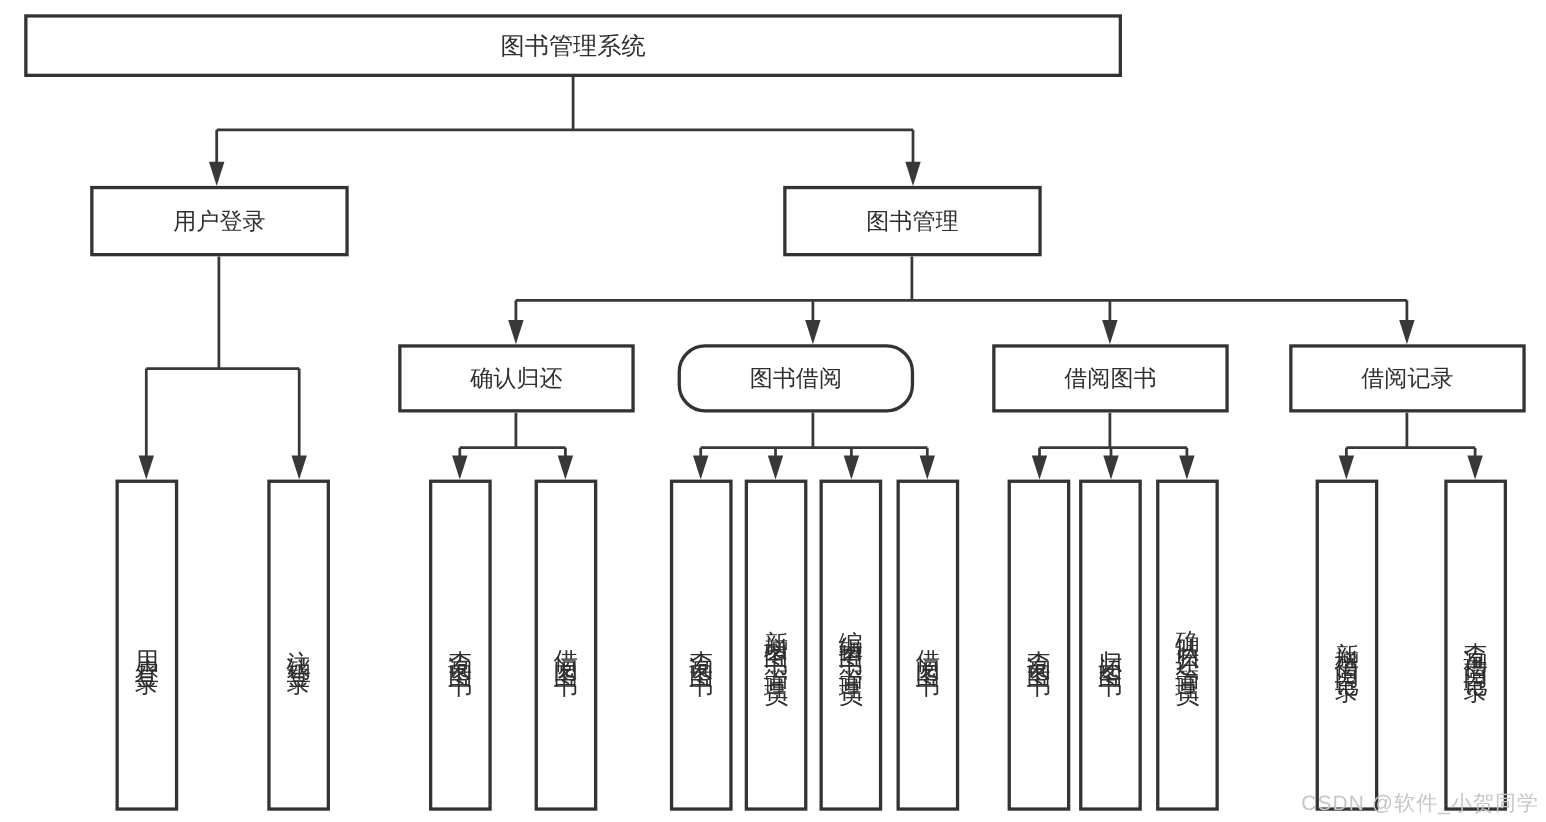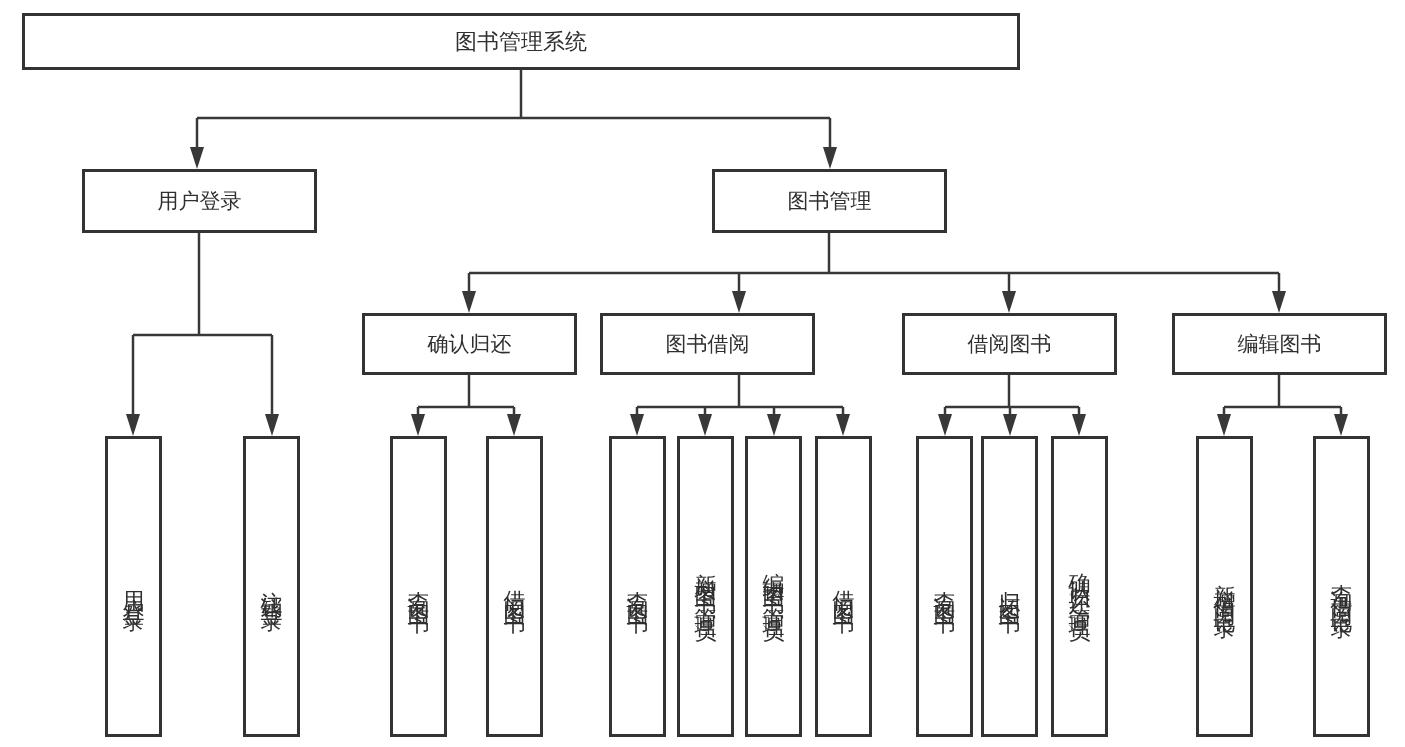--- a/index.html
+++ b/index.html
@@ -166,28 +166,28 @@
   <div class="node node-l2" style="left:82px;">
     <span>用户登录</span>
   </div>
   <div class="node node-l2" style="left:712px;align-items:center;">
     <span>图书管理</span>
   </div>
 
   <div class="node node-l3" style="left:362px;">
     <span>确认归还</span>
   </div>
-  <div class="node node-l3" style="left:600px;">
+  <div class="node node-l3" style="left:616px;border-radius:25px;">
     <span>图书借阅</span>
   </div>
   <div class="node node-l3" style="left:902px;">
     <span>借阅图书</span>
   </div>
   <div class="node node-l3" style="left:1172px;">
-    <span>编辑图书</span>
+    <span>借阅记录</span>
   </div>
 
   <div class="leaf" style="left:105px;">
     <span class="vtext">用户登录</span>
   </div>
   <div class="leaf" style="left:243px;">
     <span class="vtext">注销登录</span>
   </div>
 
   <div class="leaf" style="left:390px;">
@@ -220,14 +220,15 @@
     <span class="vtext">确认归还（管理员）</span>
   </div>
 
   <div class="leaf" style="left:1196px;">
     <span class="vtext">新增借阅记录</span>
   </div>
   <div class="leaf" style="left:1313px;">
     <span class="vtext">查询借阅记录</span>
   </div>
 
+  <div class="watermark">CSDN @软件_小贺同学</div>
 
 </div>
 
 </body></html>

